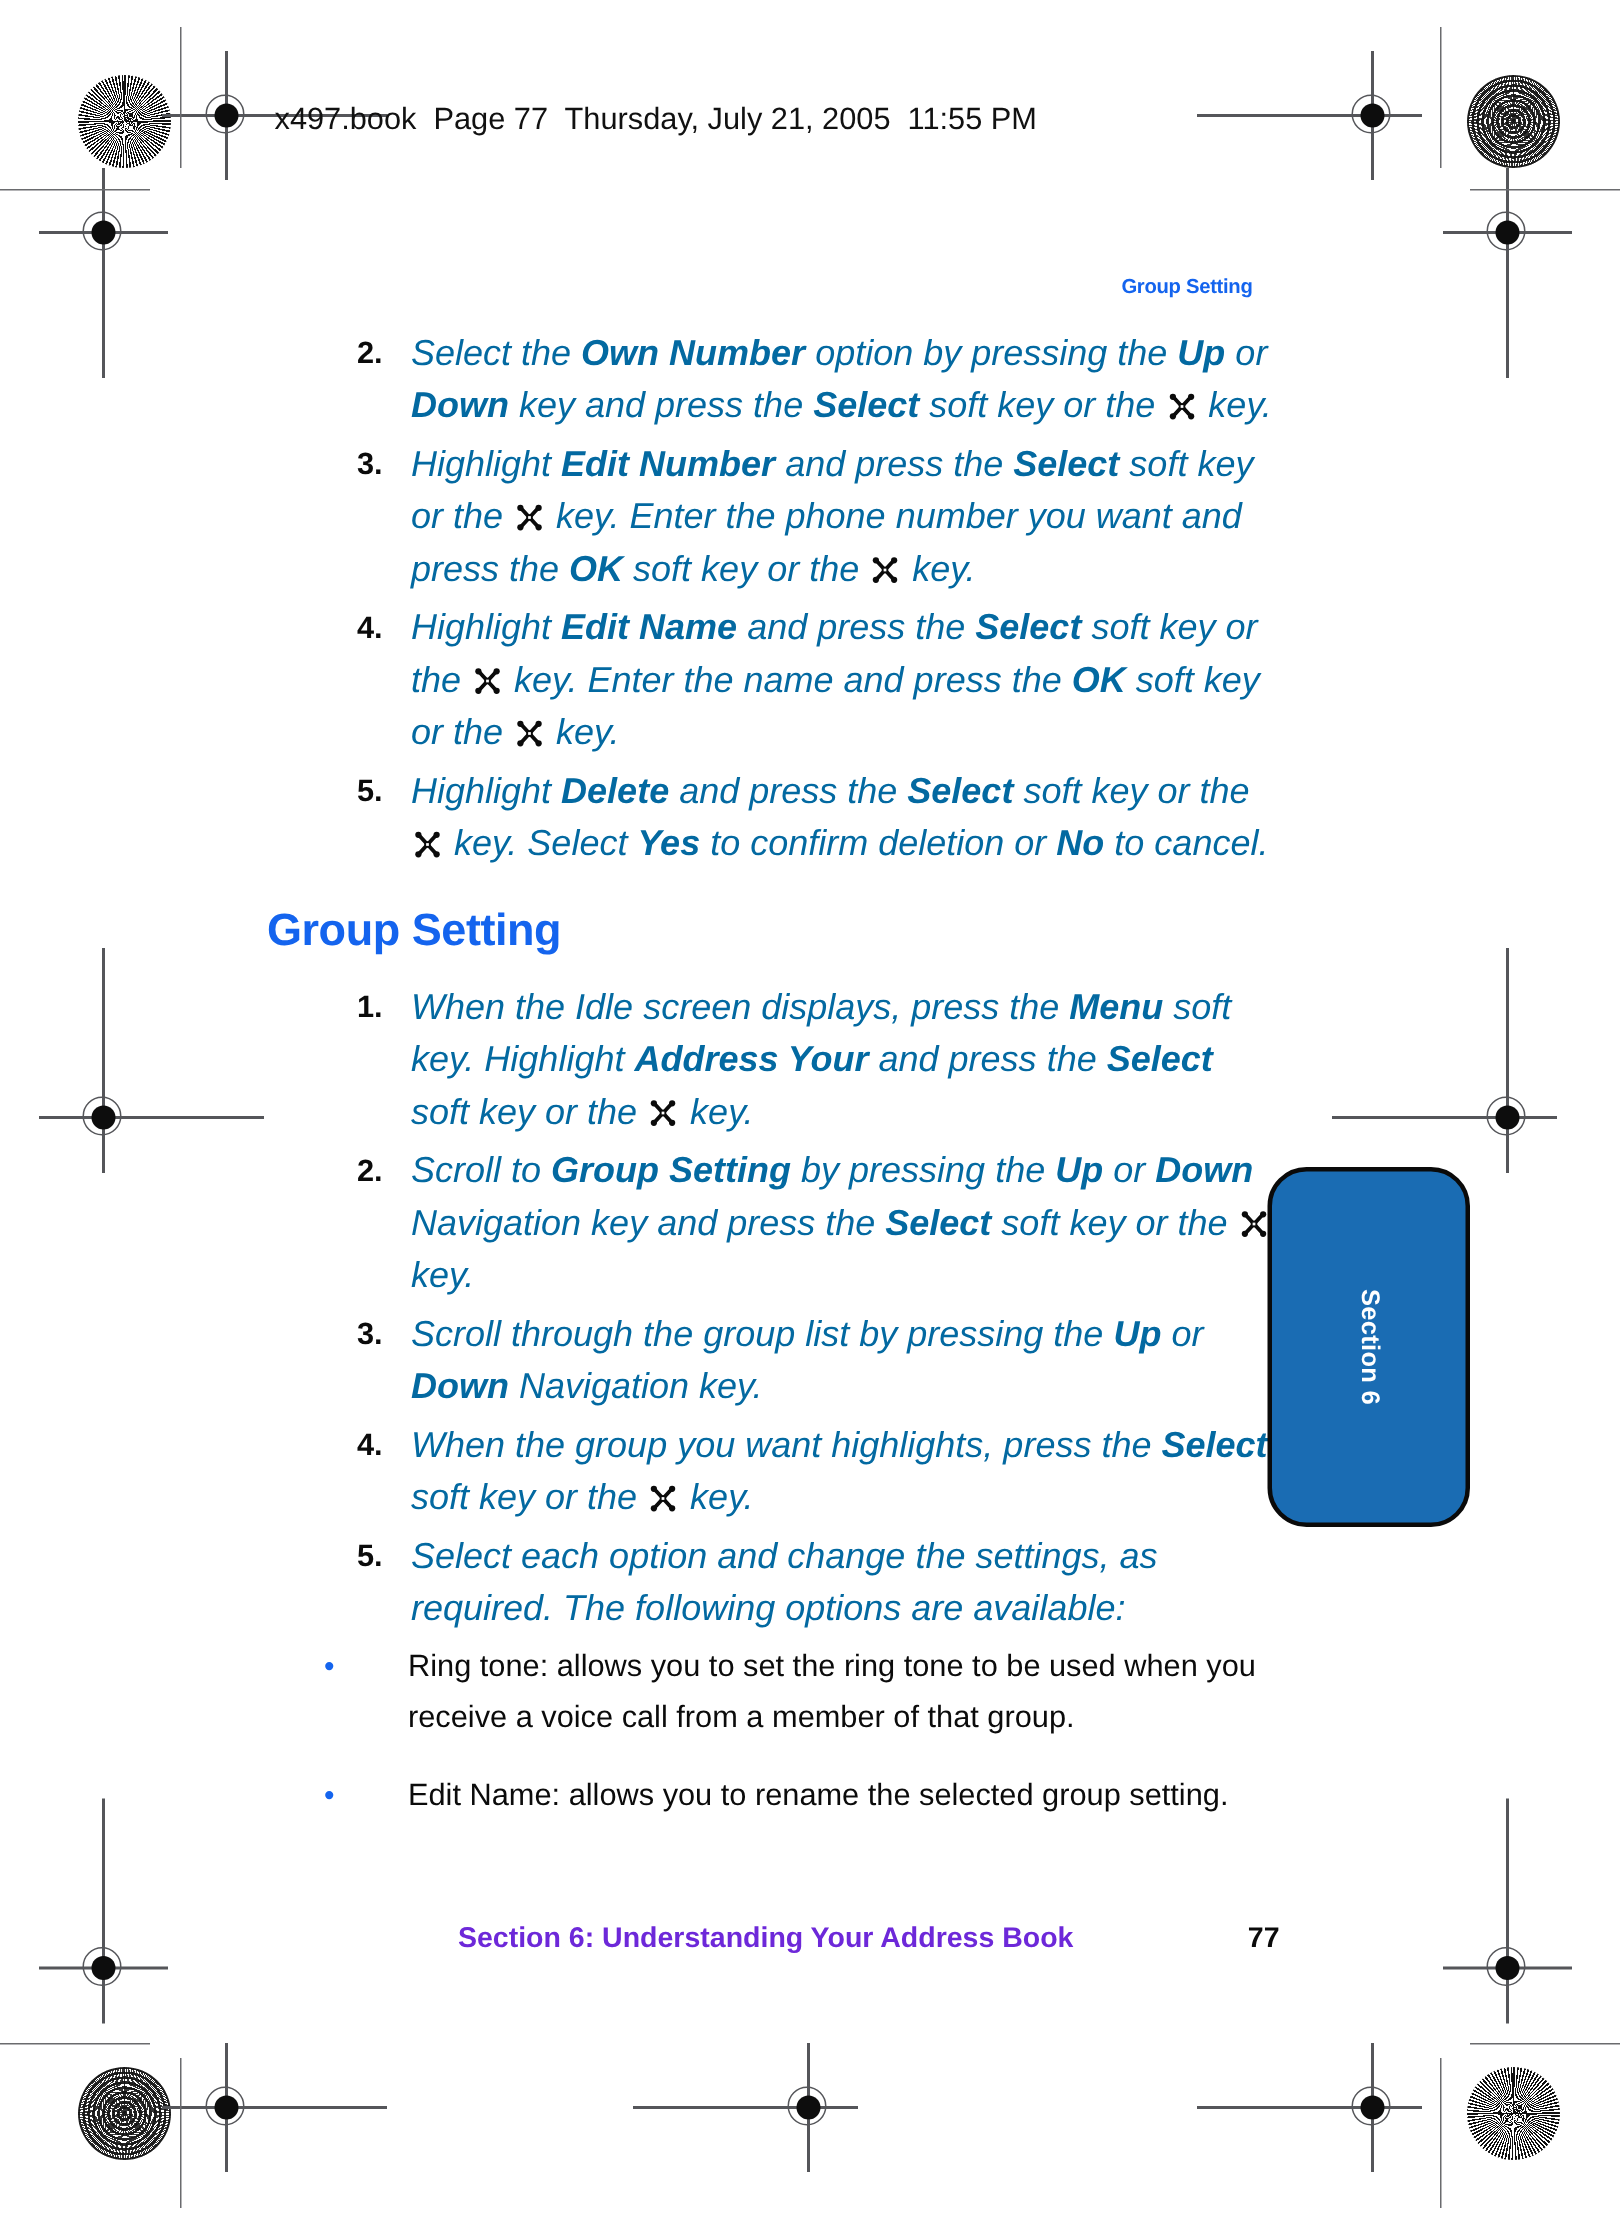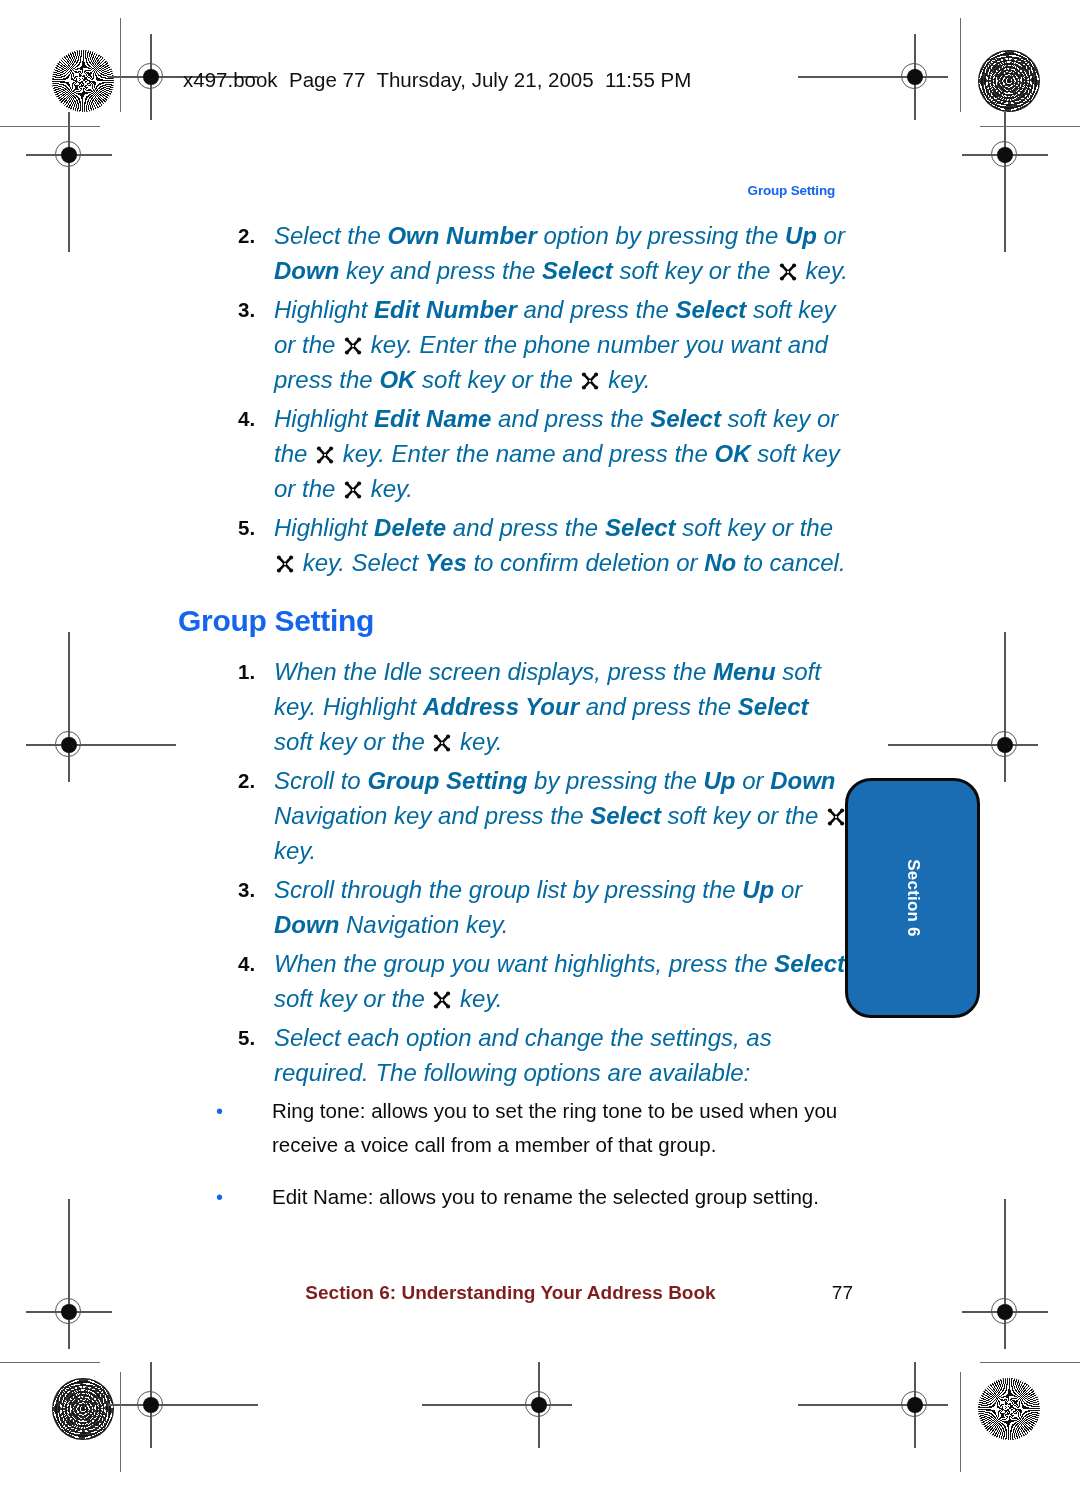--- a/index.html
+++ b/index.html
@@ -139,25 +139,25 @@
     letter-spacing: 0.2px;
   }
 
   
   .footer {
     position: absolute; left: 238px; top: 1282px; width: 615px;
     display: flex; align-items: baseline;
   }
   .footer .f-title {
     flex: 1; text-align: center;
-    font-size: 19px; font-weight: bold; color: #7f1d1d;
+    font-size: 19px; font-weight: bold; color: #6d28d9;
   }
   .footer .f-page {
     width: 70px; text-align: right;
-    font-size: 19px; font-weight: normal; color: #0b0b0b;
+    font-size: 19px; font-weight: bold; color: #0b0b0b;
   }
 </style>
 </head>
 <body>
 
 <div class="mark starburst" style="left:52px; top:50px;"></div>
 
 <div class="mark reg-target long-r" style="left:124px; top:50px;">
   <div class="vl"></div>
     <div class="hl"></div>

